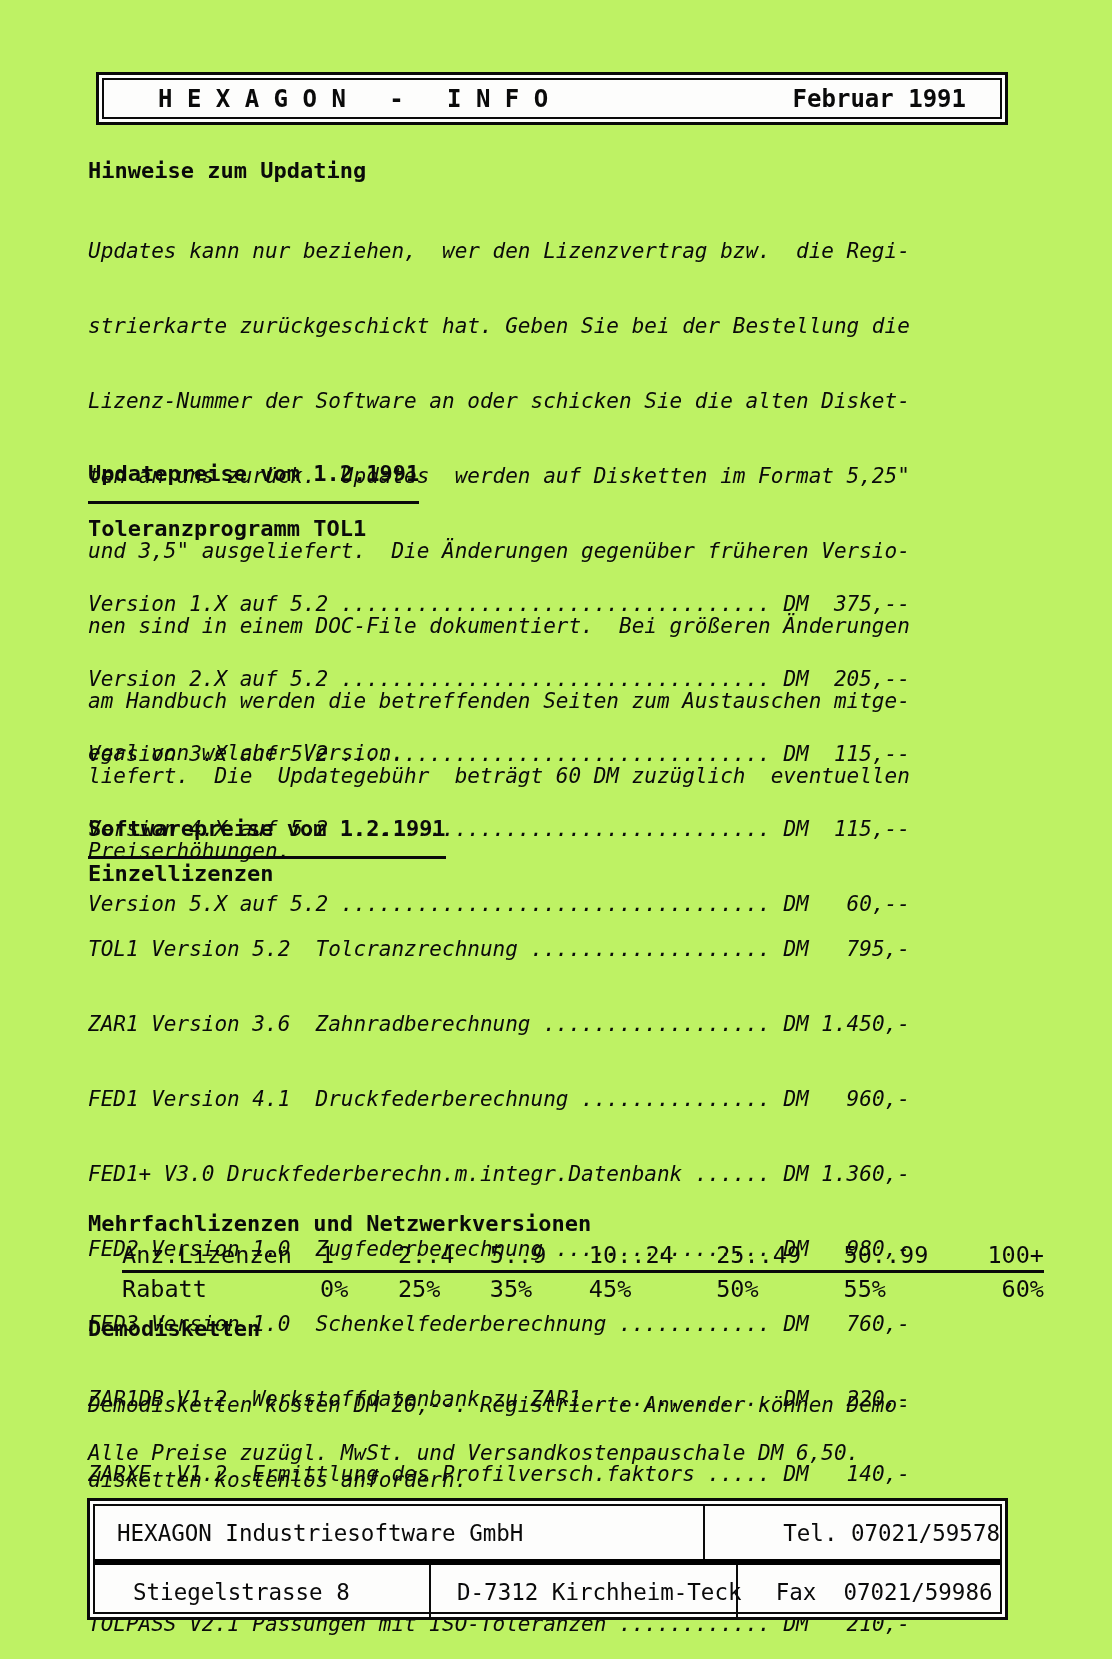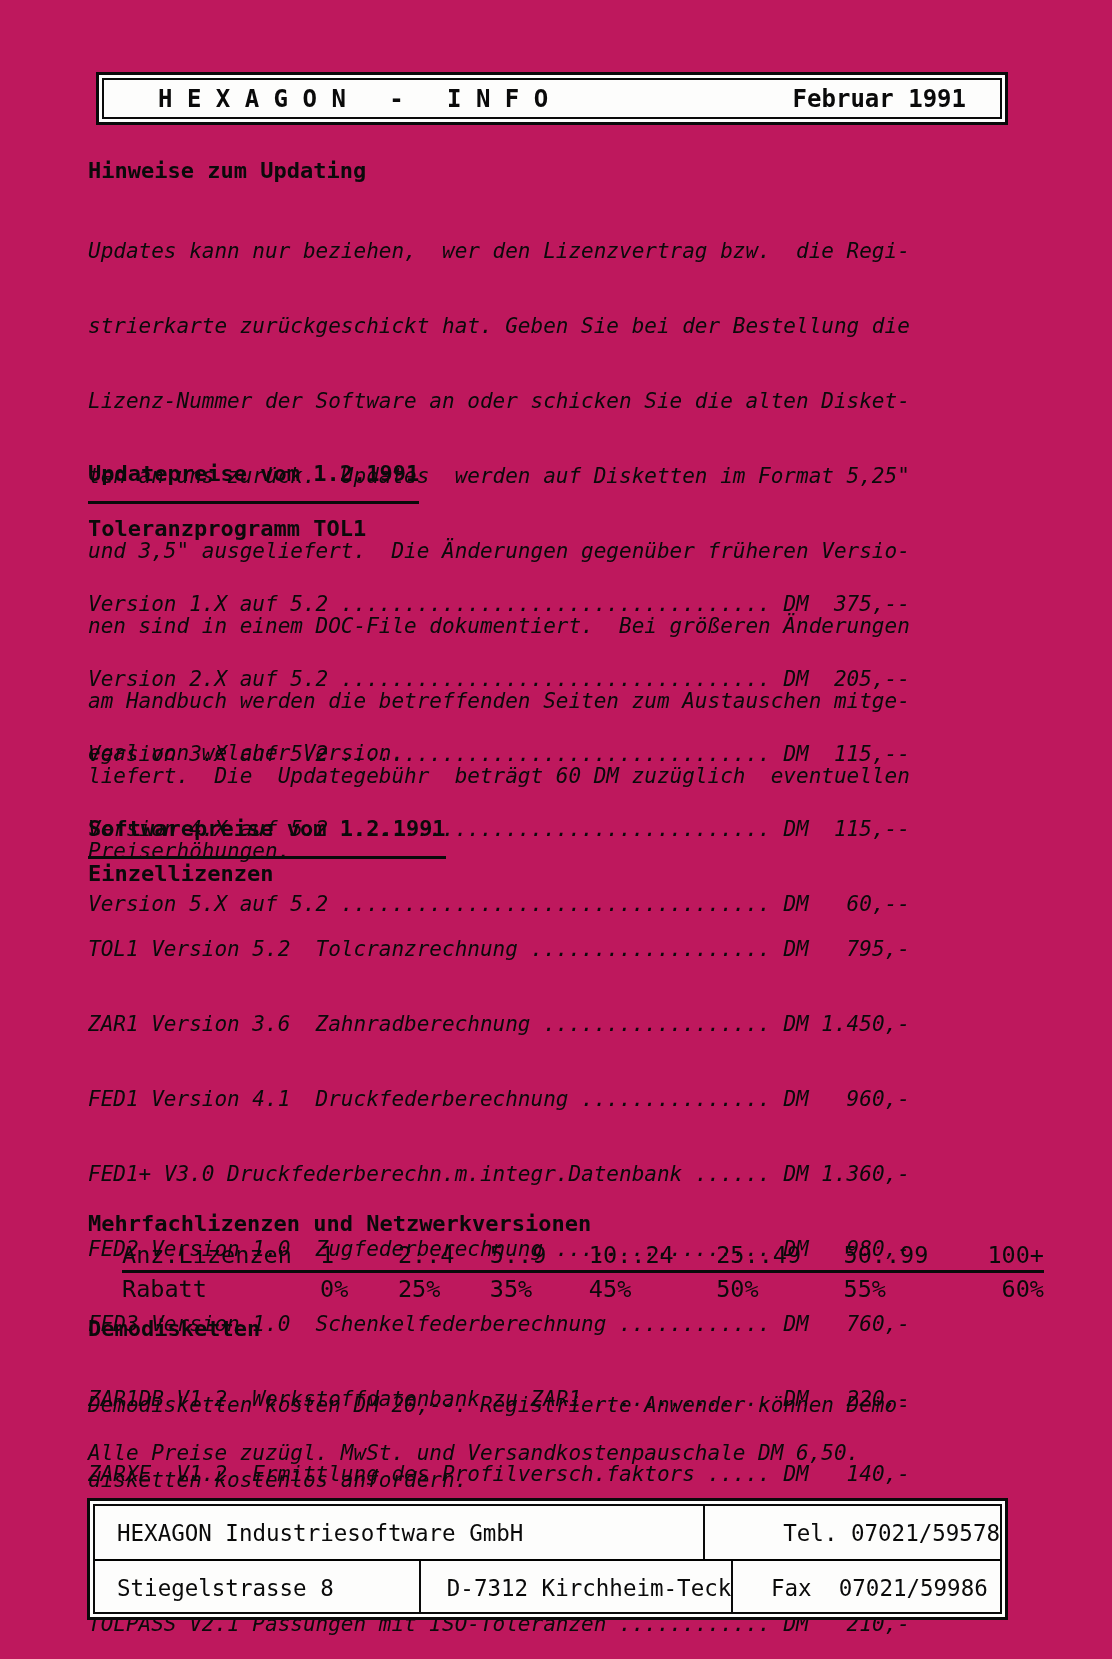--- a/index.html
+++ b/index.html
@@ -1,19 +1,19 @@
 <!DOCTYPE html>
 <html><head>
 <meta charset="utf-8">
 <style>
   html,body{margin:0;padding:0;background:#e8e8e8;}
   .page{
     position:relative;
     width:1112px;height:1659px;
-    background:#be185d;
+    background:#bef264;
     font-family:"DejaVu Sans Mono","Liberation Mono",monospace;
     color:#0a0a0a;
     overflow:hidden;
   }
   .abs{position:absolute;left:88px;width:922px;}
   .mono{font-size:21px;line-height:25px;white-space:pre;font-style:italic;}
   .ln{white-space:pre;}
   .heading{font-size:22px;font-weight:bold;white-space:pre;}
   .big-heading span{
     display:inline-block;
@@ -34,21 +34,21 @@
     display:grid;
     grid-template-columns:14ch 5.5ch 6.5ch 7ch 9ch 9ch 9ch auto;
     font-size:23.5px;line-height:27px;white-space:pre;margin-left:34px;
   }
   .lic-row .last{text-align:right;}
   .lic-head{border-bottom:3px solid #0a0a0a;padding-bottom:1px;}
   
   .fbox{left:87px;top:1498px;width:921px;height:122px;box-sizing:border-box;}
   .frow{display:flex;}
   .frow1{height:53px;gap:48px;}
-  .frow2{height:53px;border-top:2px solid #000000;}
+  .frow2{height:53px;border-top:6px solid #000000;padding-left:16px;}
   .fcell{display:flex;align-items:center;font-size:22.5px;white-space:pre;box-sizing:border-box;}
   .c-company{width:70.5%;border-right:2px solid #0a0a0a;padding-left:22px;}
   .c-tel{flex:1;padding-left:30px;}
   .c-street{width:36%;border-right:2px solid #0a0a0a;padding-left:22px;}
   .c-city{width:34.5%;border-right:2px solid #0a0a0a;padding-left:26px;}
   .c-fax{flex:1;padding-left:30px;margin-left:8px;}
 </style>
 </head>
 <body>
 

